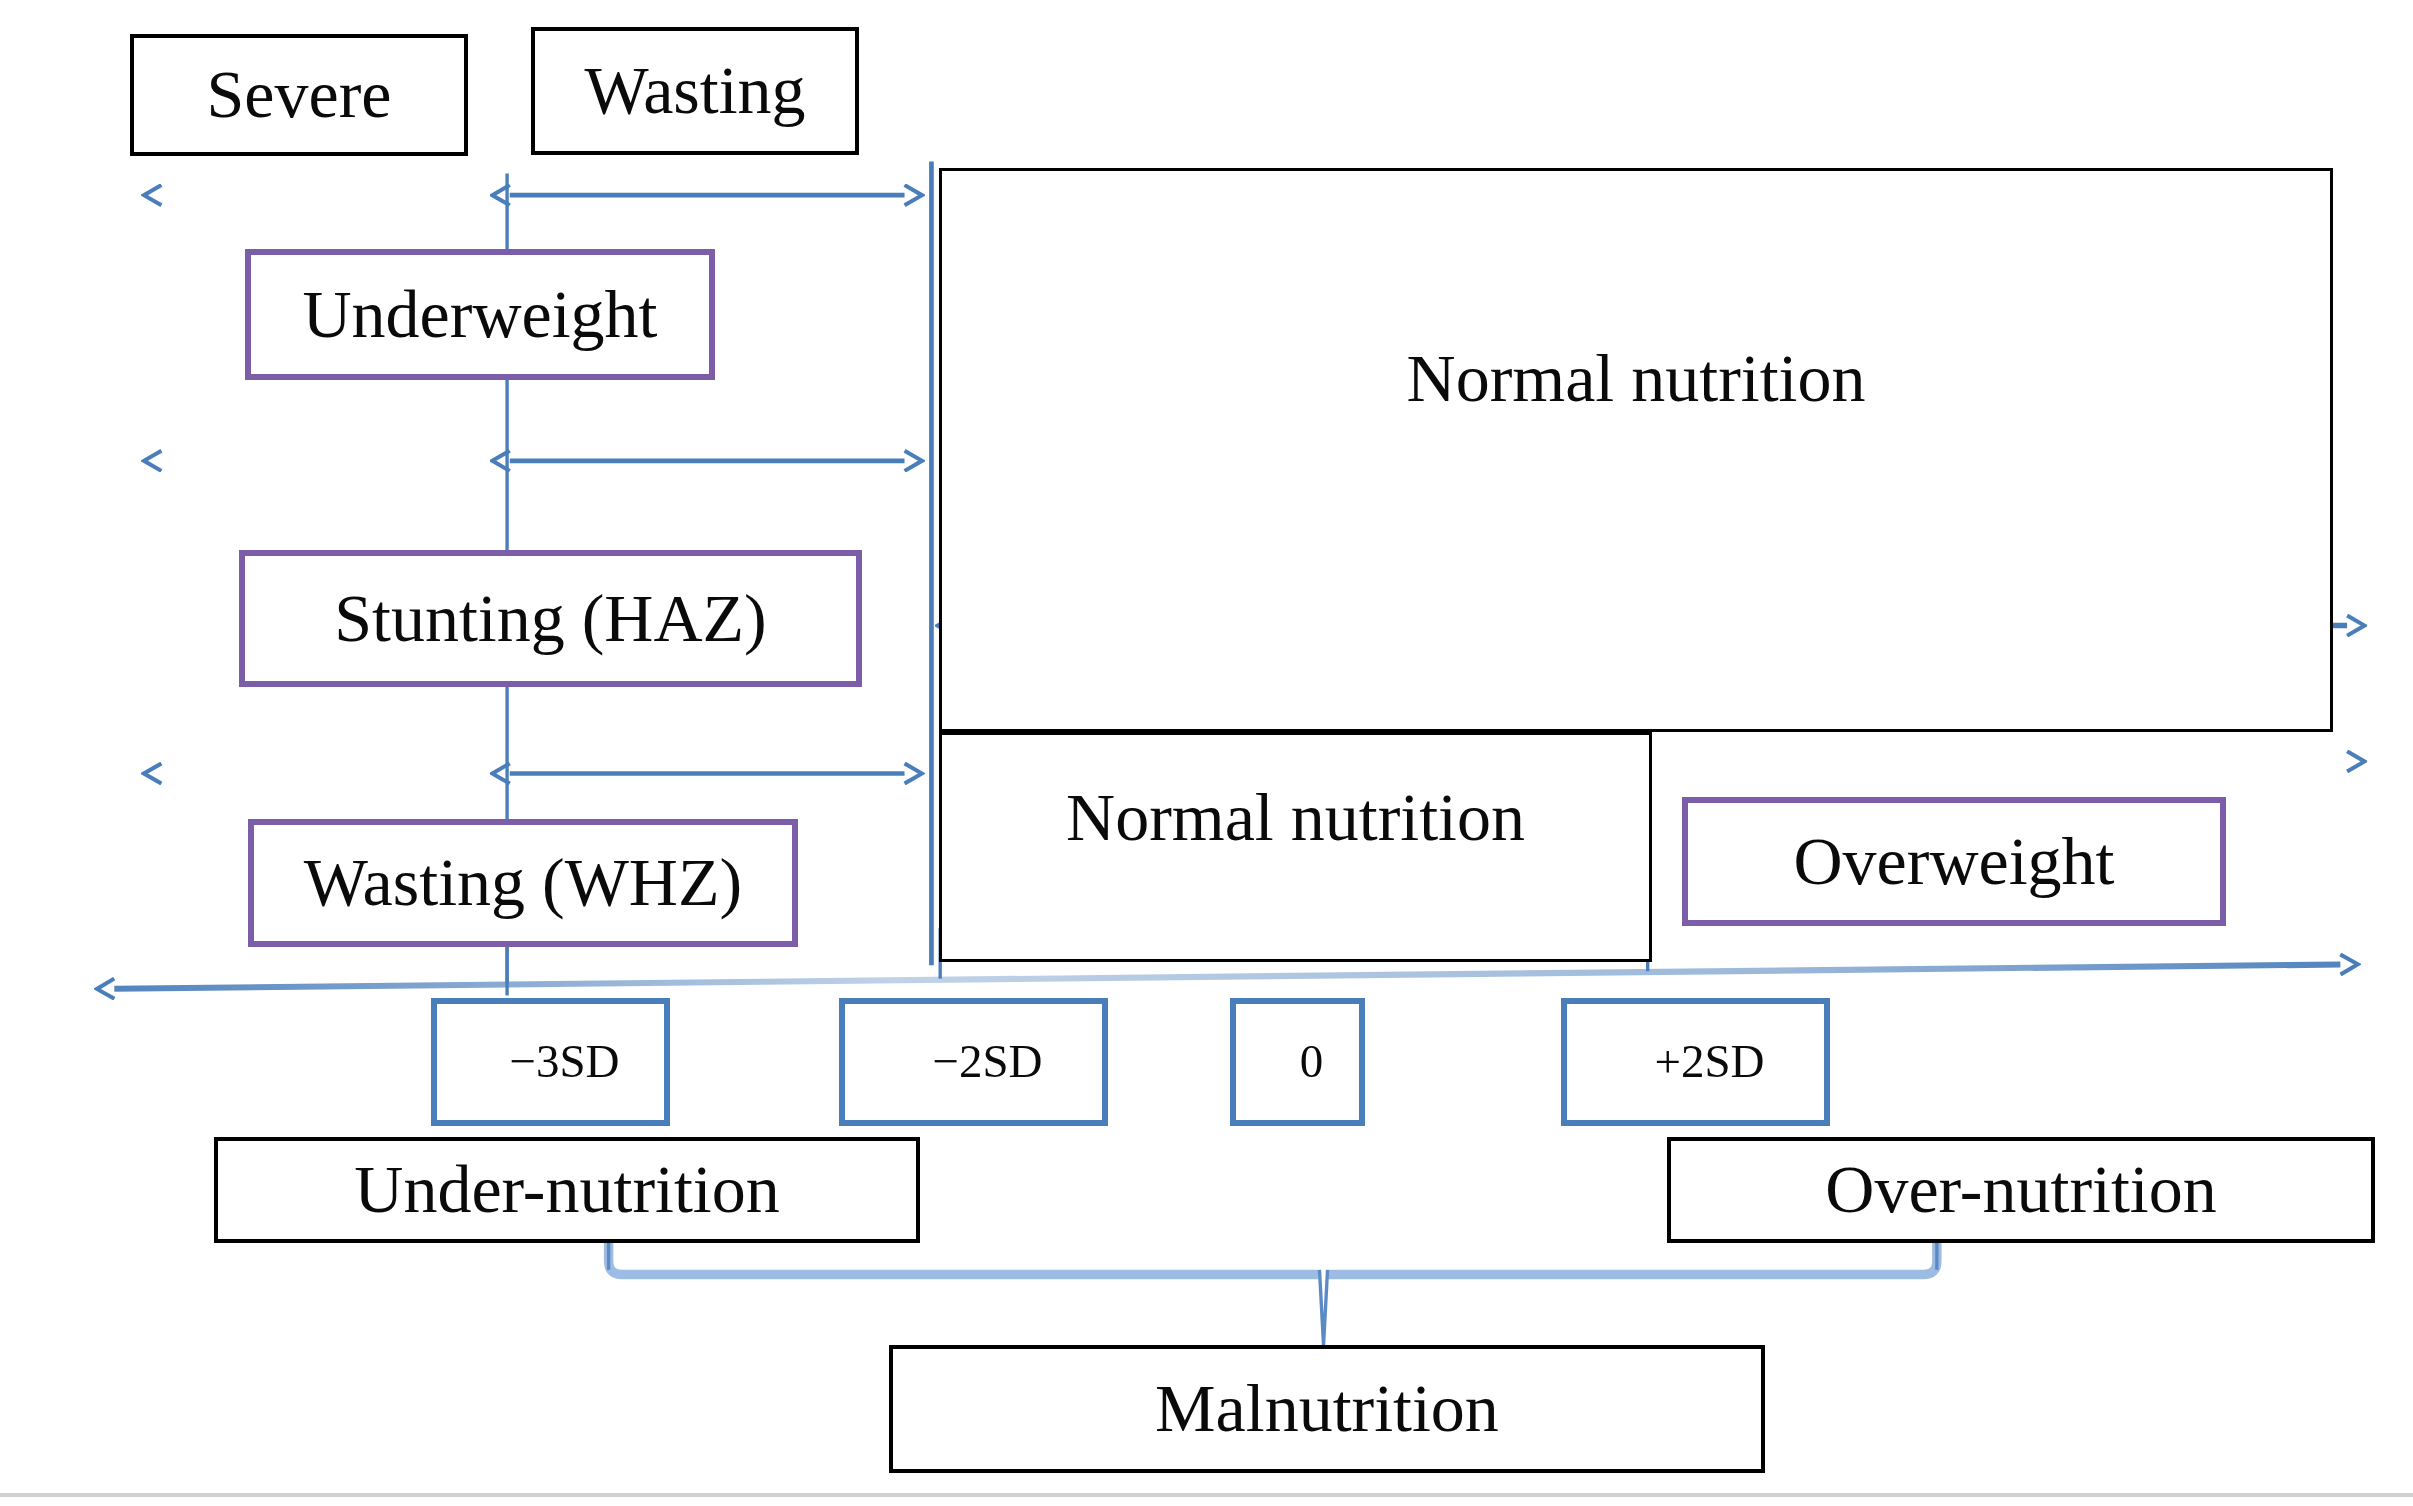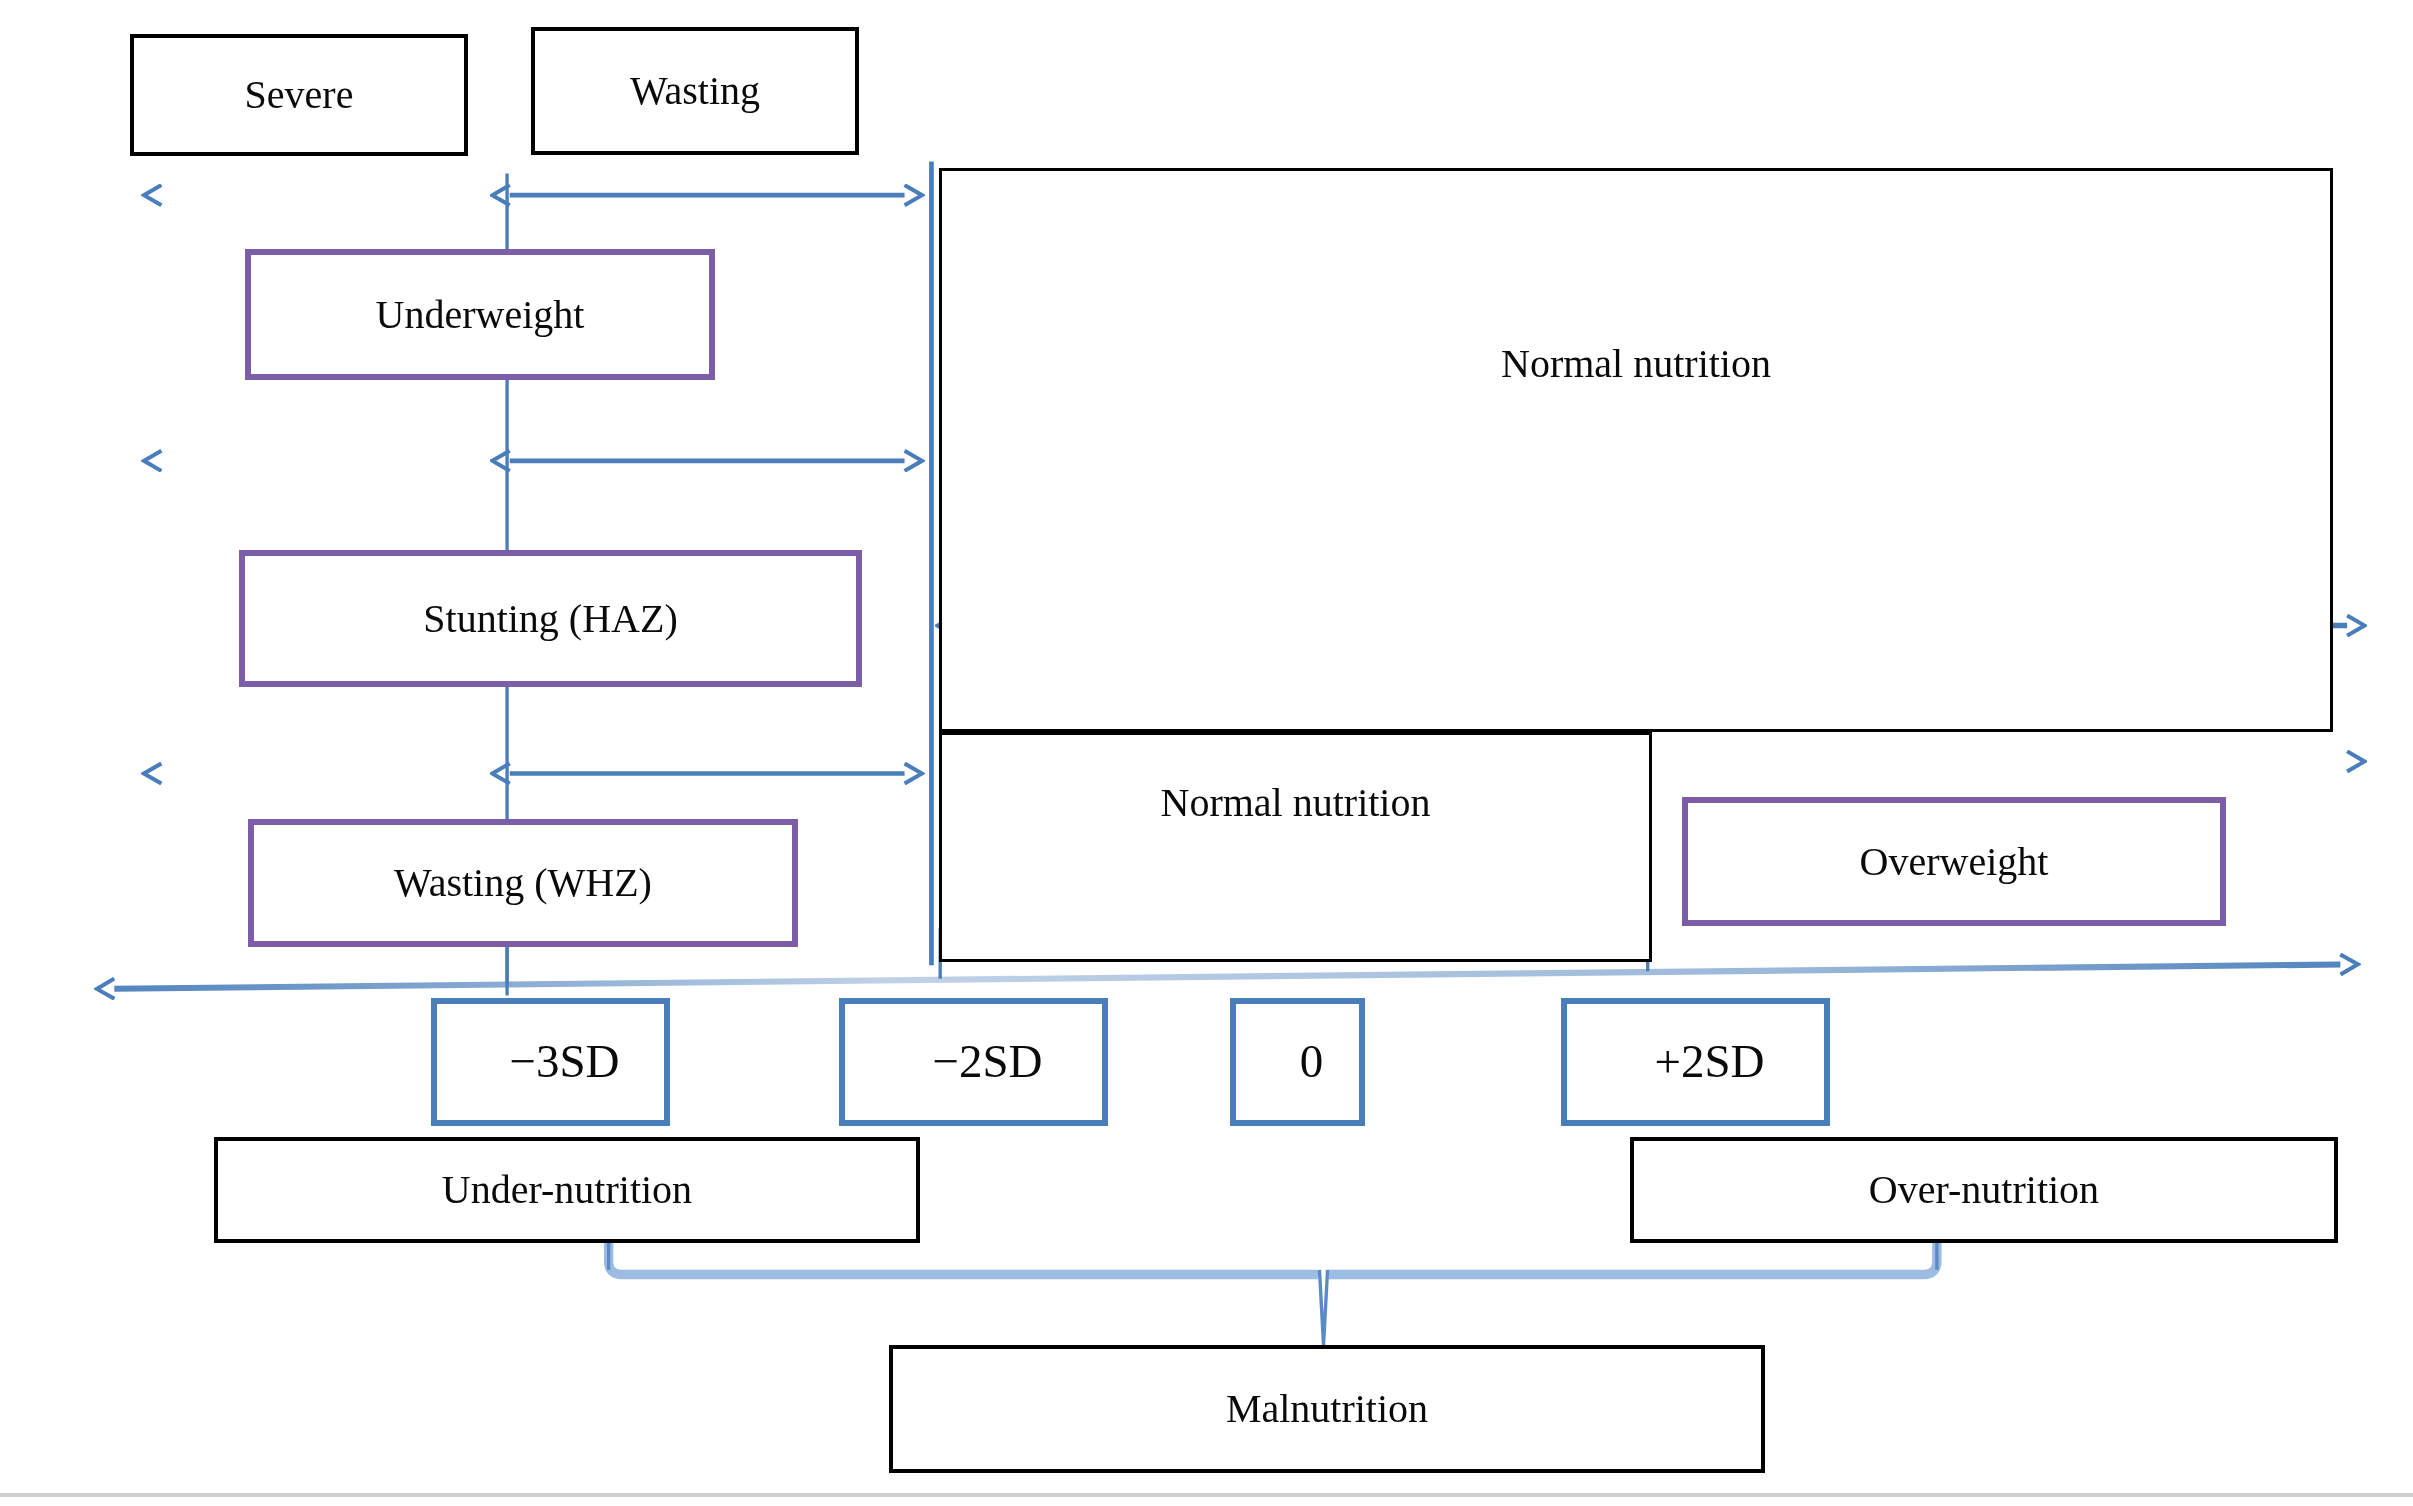--- a/index.html
+++ b/index.html
@@ -21,21 +21,21 @@
     justify-content:center;
     text-align:center;
     color:#0a0a0a;
     line-height:1.05;
     z-index:5;
   }
   .bk{border:4px solid #000000;}
   .pp{border:6.7px solid #7B5EA7;}
   .bl{border:6.7px solid #4A7EBB;padding-left:28px;}
   .bk-thin{border:3.4px solid #000000;}
-  .t-lg{font-size:40px;}
+  .t-lg{font-size:68px;}
   .t-sd{font-size:47px;}
   .bottom-rule{
     position:absolute;
     left:0;
     bottom:9.4px;
     width:2413px;
     height:3.4px;
     background:#cfcfcf;
     z-index:1;
   }
@@ -167,21 +167,21 @@
   </div>
 
   <div class="box bl t-sd" style="left:1561px;top:998px;width:269px;height:128px;">
     <span>+2SD</span>
   </div>
 
   <div class="box bk t-lg" style="left:214px;top:1137px;width:706px;height:106px;">
     <span>Under-nutrition</span>
   </div>
 
-  <div class="box bk t-lg" style="left:1630px;top:1137px;width:708px;height:106px;">
+  <div class="box bk t-lg" style="left:1667px;top:1137px;width:708px;height:106px;">
     <span>Over-nutrition</span>
   </div>
 
   <div class="box bk t-lg" style="left:889px;top:1345px;width:876px;height:128px;">
     <span>Malnutrition</span>
   </div>
 
   <div class="bottom-rule"></div>
 </div>
 

